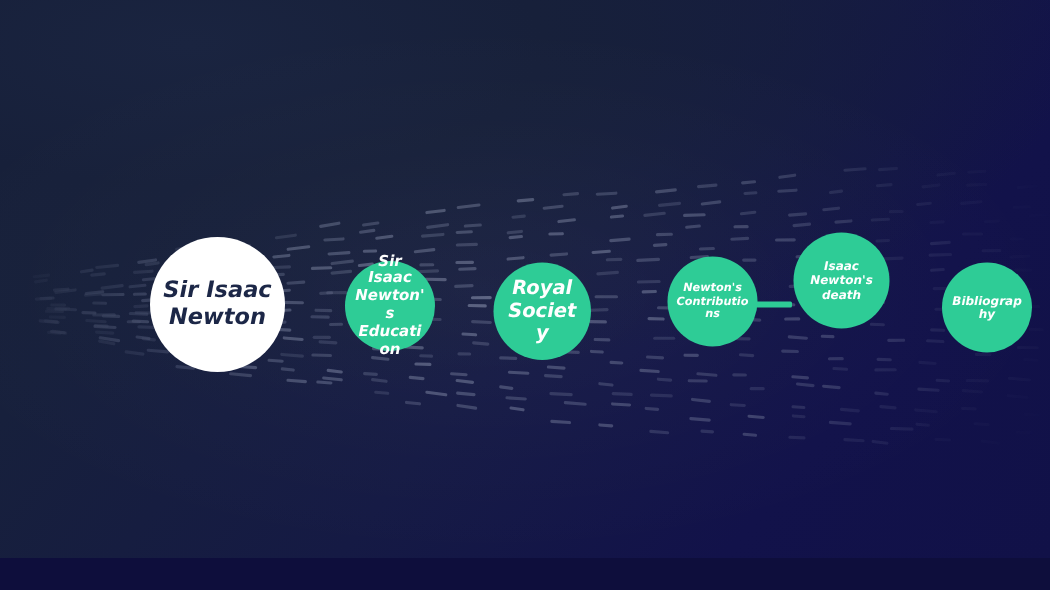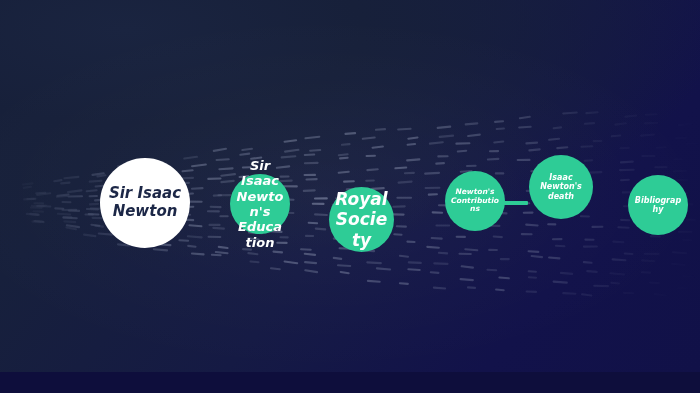--- a/index.html
+++ b/index.html
@@ -465,24 +465,24 @@
     </svg>
   </div>
 
   <div class="bg-vignette"></div>
 
   <div id="nodes-layer">
       <div class="connector" style="left:495px;top:201px;width:33px;height:4px;"></div>
       <div class="node primary" style="left:100px;top:158px;width:90px;height:90px;font-size:15px;">
         <span class="label">Sir Isaac Newton</span>
       </div>
-      <div class="node topic" style="left:230px;top:174px;width:60px;height:60px;font-size:13px;">
+      <div class="node topic" style="left:230px;top:174px;width:60px;height:60px;font-size:10px;">
         <span class="label">Sir Isaac Newton's Education</span>
       </div>
-      <div class="node topic" style="left:329px;top:187px;width:65px;height:65px;font-size:17px;">
+      <div class="node topic" style="left:329px;top:175px;width:65px;height:65px;font-size:13px;">
         <span class="label">Royal Society</span>
       </div>
       <div class="node topic" style="left:445px;top:171px;width:60px;height:60px;font-size:7.5px;">
         <span class="label">Newton's Contributions</span>
       </div>
       <div class="node topic" style="left:529px;top:155px;width:64px;height:64px;font-size:8px;font-style:italic;">
         <span class="label">Isaac Newton's death</span>
       </div>
       <div class="node topic" style="left:628px;top:175px;width:60px;height:60px;font-size:8px;align-items:center;">
         <span class="label">Bibliography</span>

